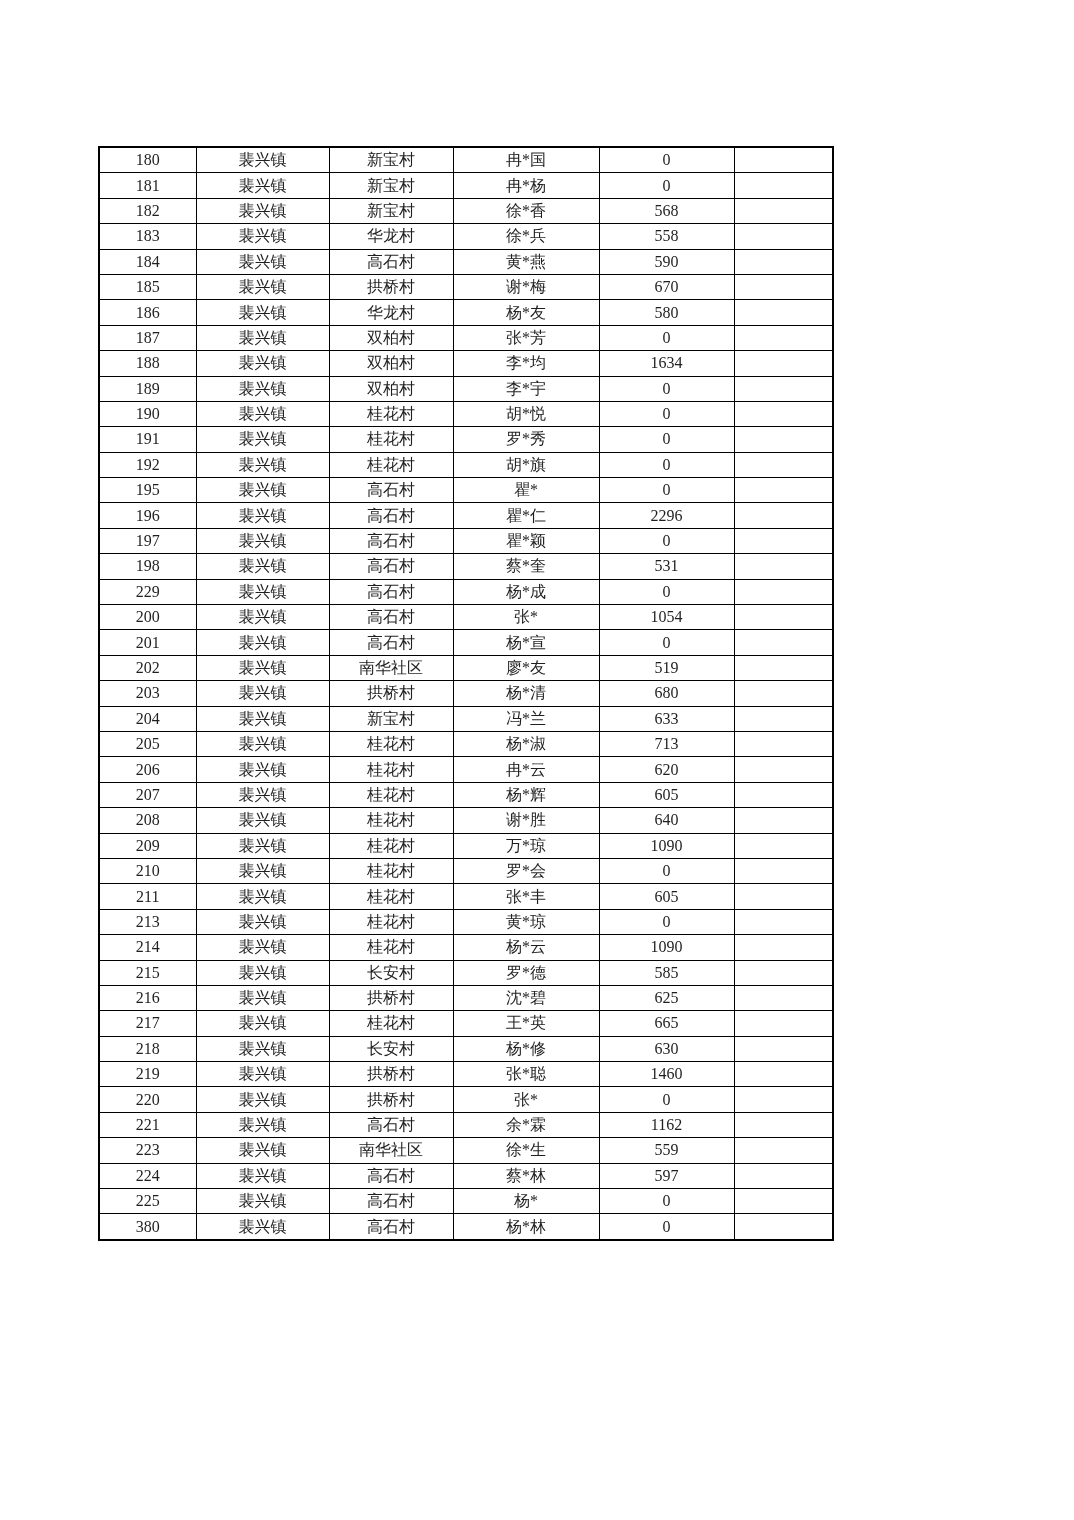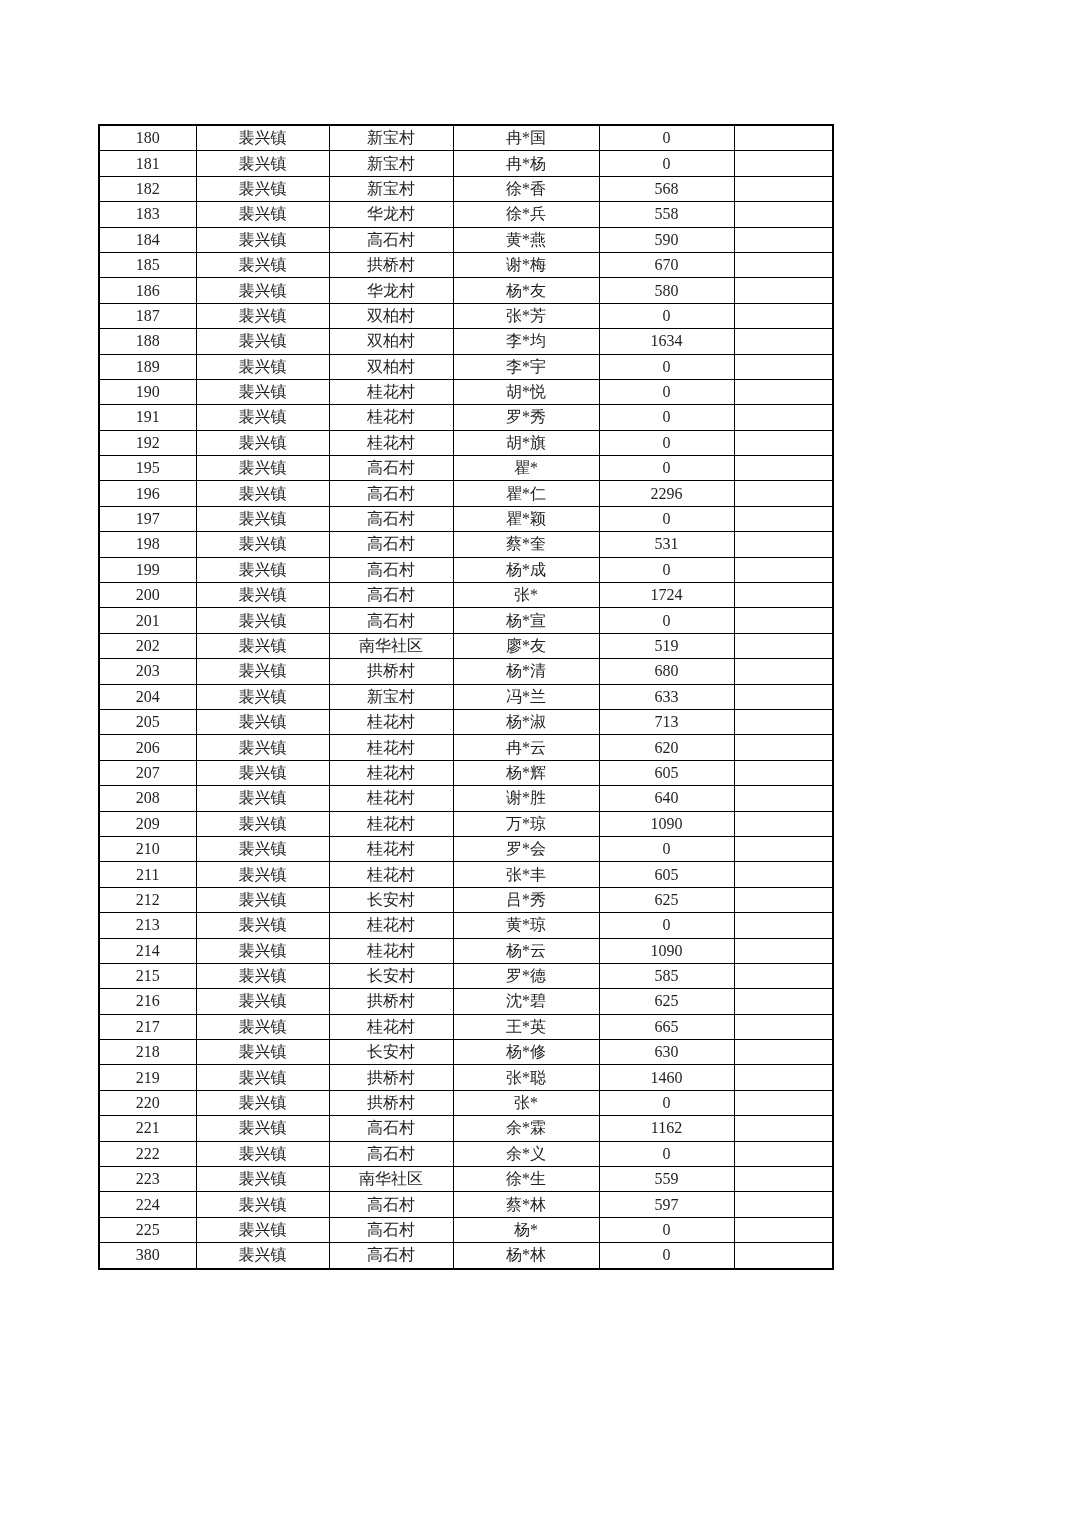--- a/index.html
+++ b/index.html
@@ -11,21 +11,21 @@
     position: relative;
     width: 1074px;
     height: 1520px;
     background: #ffffff;
     overflow: hidden;
     font-family: "Liberation Serif", "DejaVu Serif", serif;
   }
   table.data-table {
     position: absolute;
     left: 98px;
-    top: 124px;
+    top: 146px;
     width: 734px;
     border-collapse: collapse;
     table-layout: fixed;
     border: 2px solid #000000;
   }
   table.data-table td {
     border: 1px solid #000000;
     height: 24.4px;
     padding: 0;
     text-align: center;
@@ -187,33 +187,33 @@
         </tr>
         <tr>
           <td>198</td>
           <td>裴兴镇</td>
           <td>高石村</td>
           <td>蔡*奎</td>
           <td>531</td>
           <td></td>
         </tr>
         <tr>
-          <td>199</td>
+          <td>229</td>
           <td>裴兴镇</td>
           <td>高石村</td>
           <td>杨*成</td>
           <td>0</td>
           <td></td>
         </tr>
         <tr>
           <td>200</td>
           <td>裴兴镇</td>
           <td>高石村</td>
           <td>张*</td>
-          <td>1724</td>
+          <td>1054</td>
           <td></td>
         </tr>
         <tr>
           <td>201</td>
           <td>裴兴镇</td>
           <td>高石村</td>
           <td>杨*宣</td>
           <td>0</td>
           <td></td>
         </tr>
@@ -291,28 +291,20 @@
         </tr>
         <tr>
           <td>211</td>
           <td>裴兴镇</td>
           <td>桂花村</td>
           <td>张*丰</td>
           <td>605</td>
           <td></td>
         </tr>
         <tr>
-          <td>212</td>
-          <td>裴兴镇</td>
-          <td>长安村</td>
-          <td>吕*秀</td>
-          <td>625</td>
-          <td></td>
-        </tr>
-        <tr>
           <td>213</td>
           <td>裴兴镇</td>
           <td>桂花村</td>
           <td>黄*琼</td>
           <td>0</td>
           <td></td>
         </tr>
         <tr>
           <td>214</td>
           <td>裴兴镇</td>
@@ -368,28 +360,20 @@
           <td>张*</td>
           <td>0</td>
           <td></td>
         </tr>
         <tr>
           <td>221</td>
           <td>裴兴镇</td>
           <td>高石村</td>
           <td>余*霖</td>
           <td>1162</td>
-          <td></td>
-        </tr>
-        <tr>
-          <td>222</td>
-          <td>裴兴镇</td>
-          <td>高石村</td>
-          <td>余*义</td>
-          <td>0</td>
           <td></td>
         </tr>
         <tr>
           <td>223</td>
           <td>裴兴镇</td>
           <td>南华社区</td>
           <td>徐*生</td>
           <td>559</td>
           <td></td>
         </tr>

